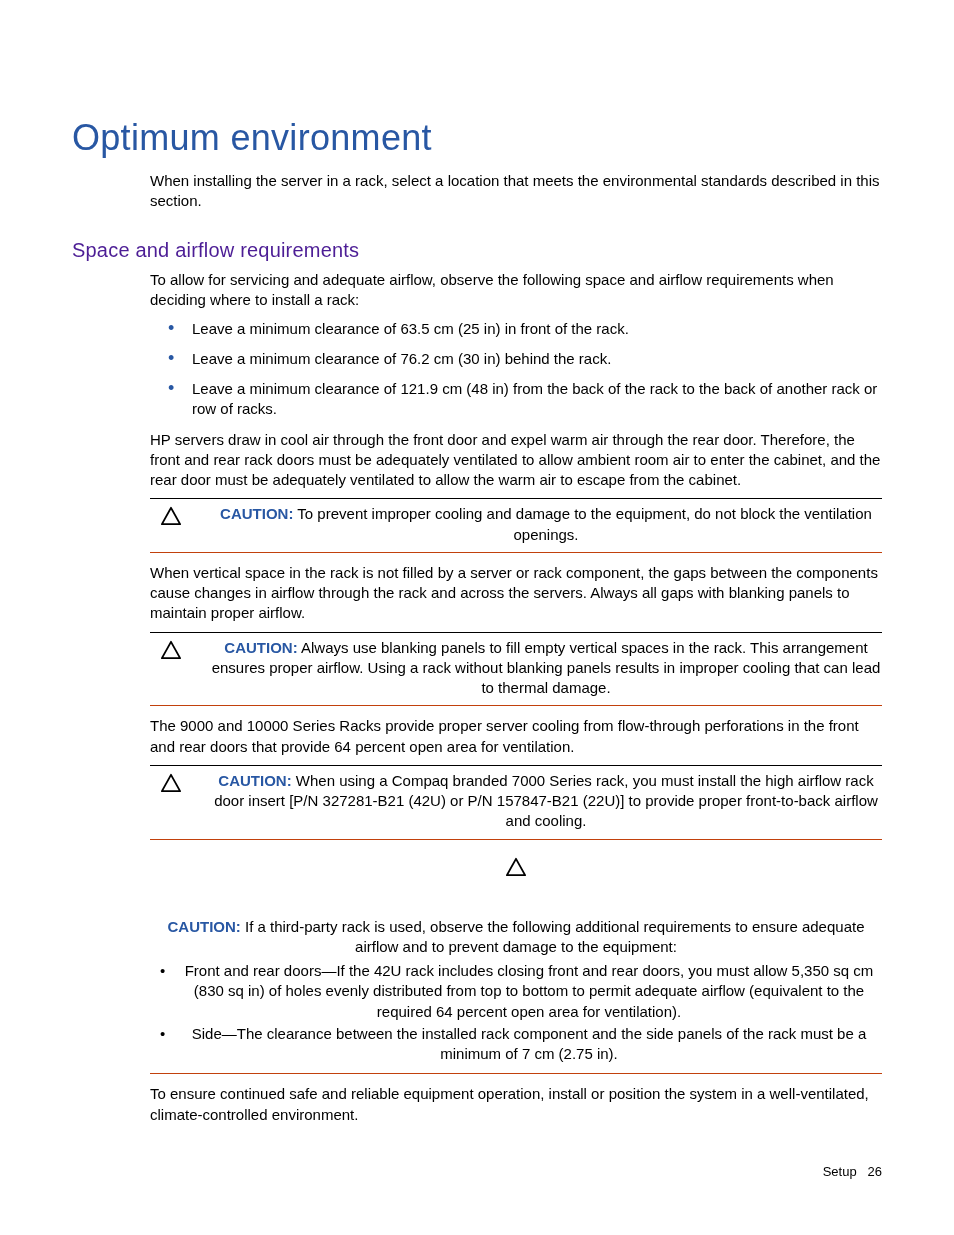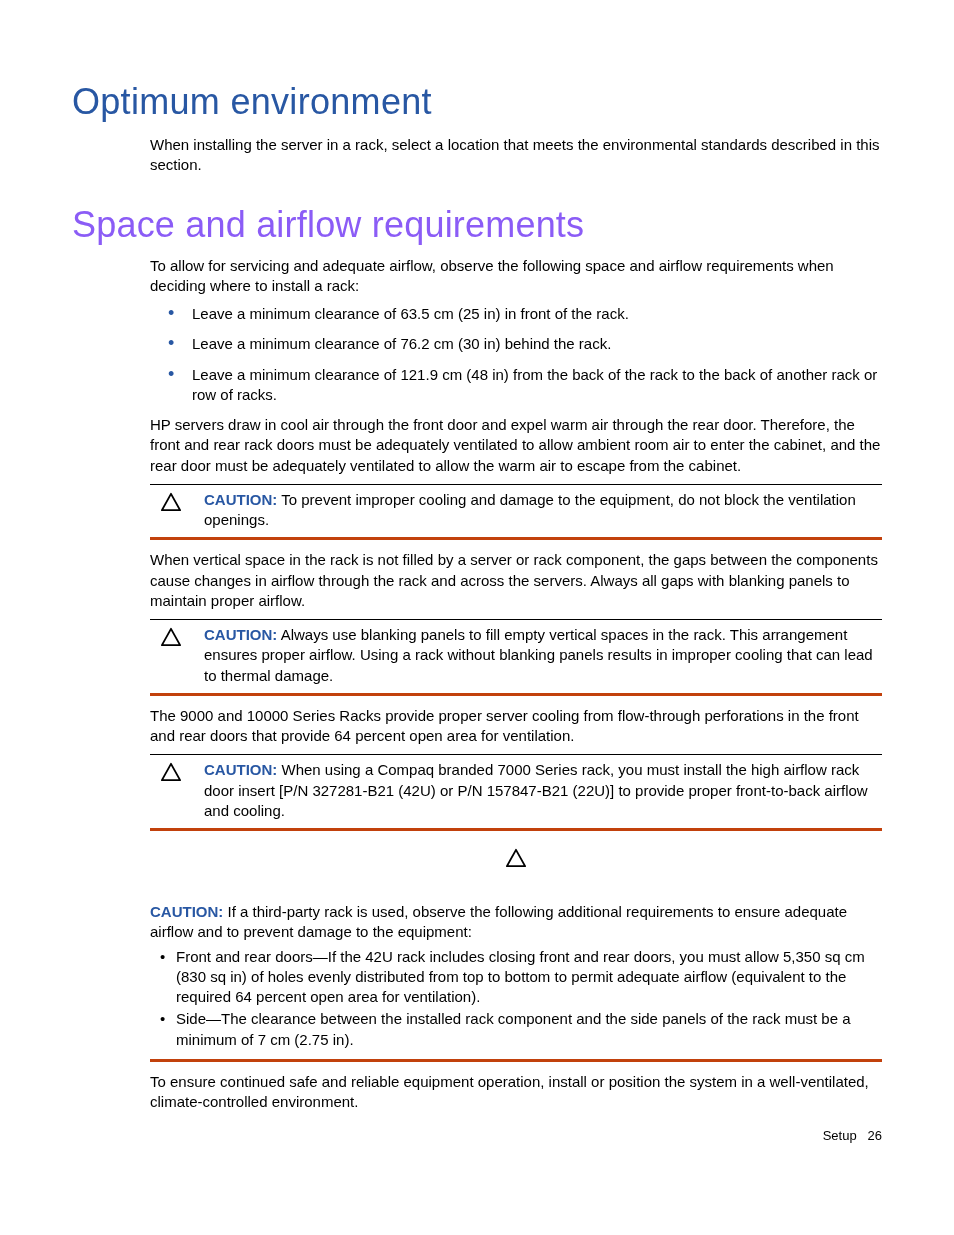--- a/index.html
+++ b/index.html
@@ -13,34 +13,35 @@
     color: #000;
     font-size: 15px;
     line-height: 1.35;
   }
   .page {
     position: relative;
     box-sizing: border-box;
     width: 954px;
     height: 1184px;
     padding: 78px 72px 60px 72px;
+    margin-top: 36px;
   }
   h1.title {
     font-family: "Futura", "Century Gothic", "Avenir", Arial, sans-serif;
     font-weight: 400;
     color: #2857a3;
     font-size: 36px;
     margin: 0 0 8px 0;
     letter-spacing: 0.3px;
   }
   h2.subtitle {
     font-family: "Futura", "Century Gothic", "Avenir", Arial, sans-serif;
     font-weight: 400;
-    color: #8b5cf6;
-    font-size: 36px;
+    color: #4c1d95;
+    font-size: 20px;
     margin: 26px 0 6px 0;
     letter-spacing: 0.2px;
   }
   .body-block {
     margin-left: 78px;
   }
   .para {
     margin: 6px 0 8px 0;
   }
   ul.bullets {
@@ -58,24 +59,25 @@
     position: absolute;
     left: 18px;
     top: 0;
     color: #2857a3;
     font-size: 18px;
     line-height: 1;
   }
   .caution-box {
     margin: 8px 0 10px 0;
     border-top: 1px solid #000;
-    border-bottom: 3px solid #c2410c;
+    border-bottom: 1px solid #c2410c;
     padding: 5px 0 7px 0;
     display: flex;
-    gap: 12px;
+    gap: 18px;
+    text-align: center;
   }
   .caution-box .icon-cell {
     flex: 0 0 42px;
     display: flex;
     align-items: flex-start;
     justify-content: center;
     padding-top: 2px;
   }
   .caution-box .content-cell {
     flex: 1 1 auto;

